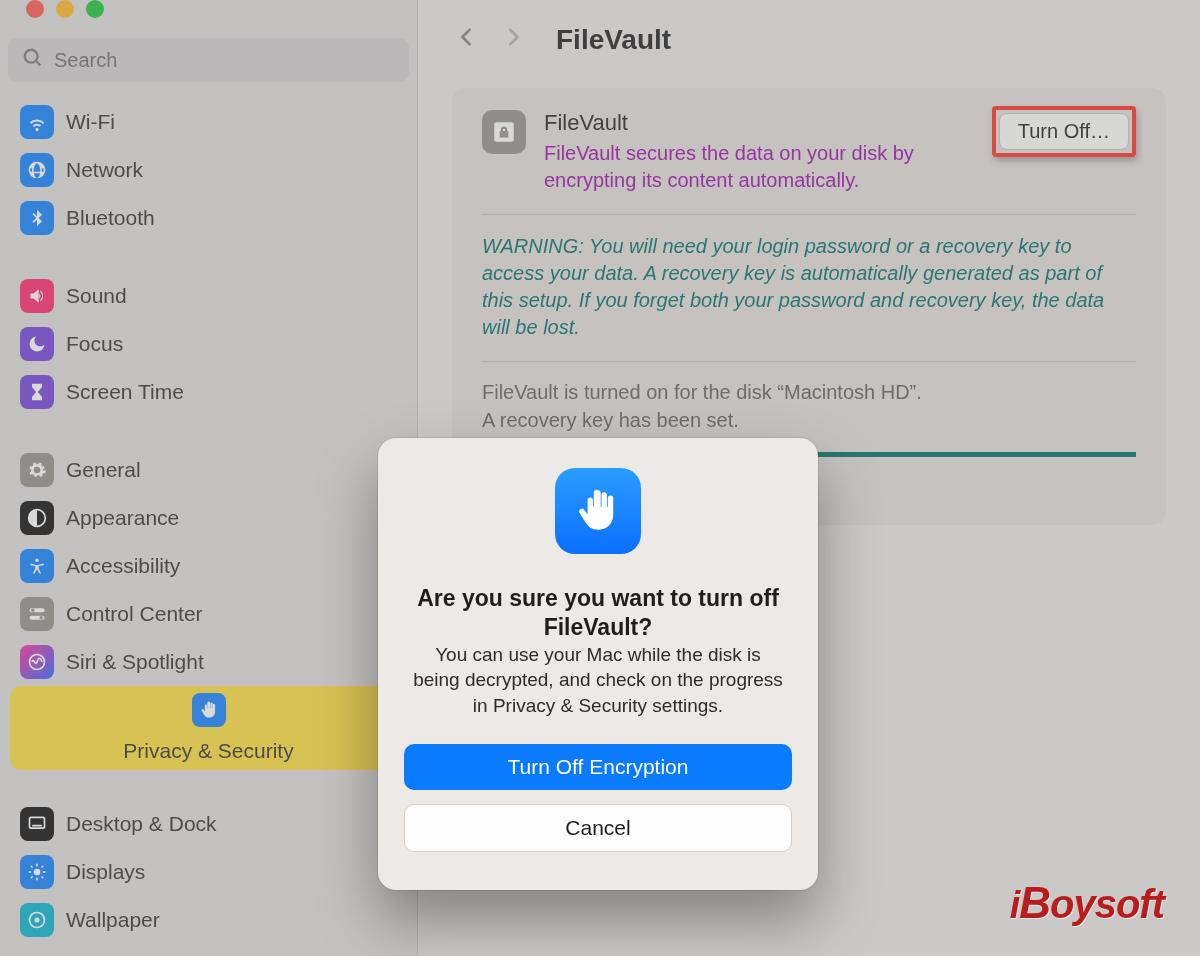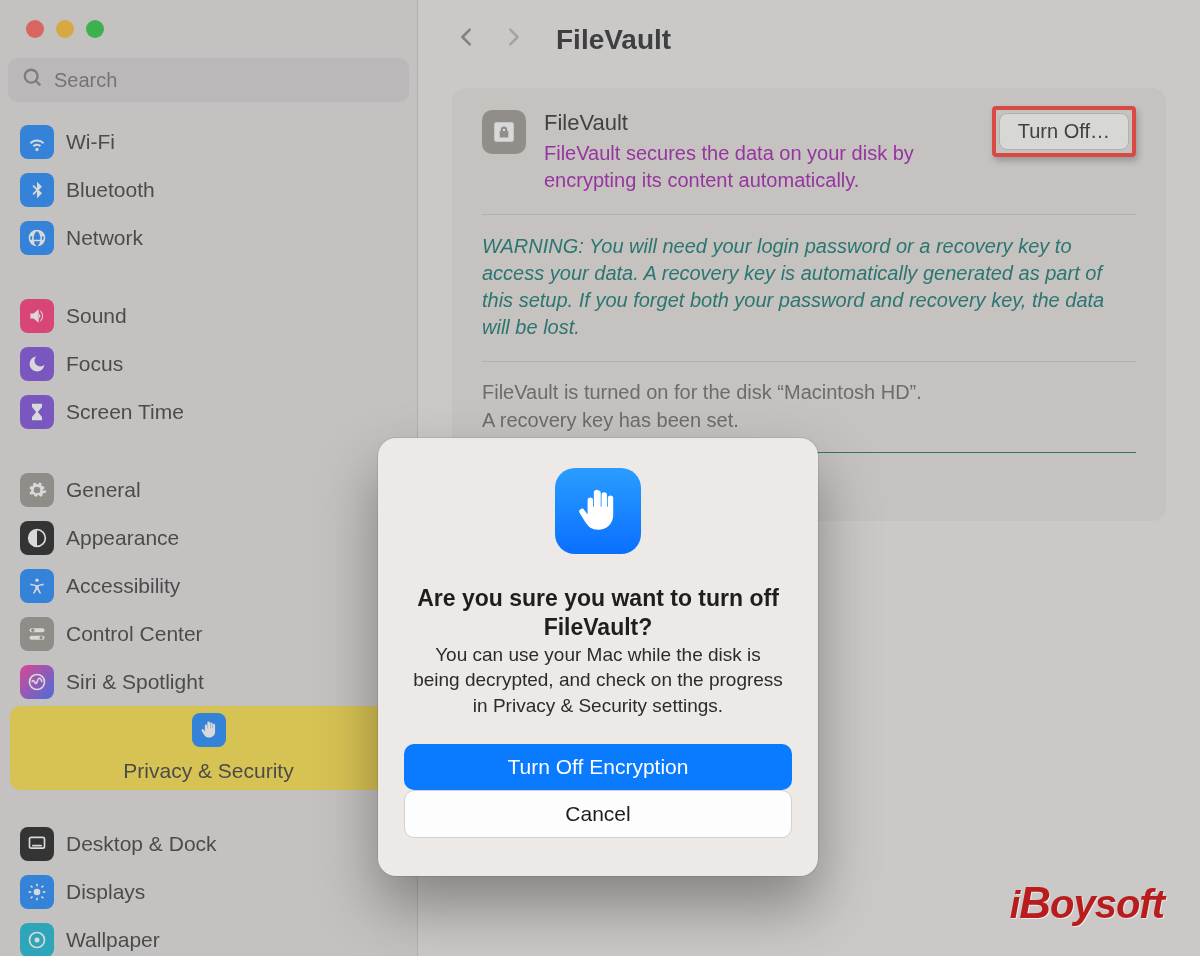--- a/index.html
+++ b/index.html
@@ -16,21 +16,20 @@
       pointer-events:none;
     }
     .app {
       display:flex; width:100%; height:100%;
       position:relative;
     }
     
     .sidebar {
       width: 418px; background: #e2dfde; height:100%;
       border-right: 1px solid #c9c5c3;
-      padding-top: 20px;
       position:relative;
     }
     .traffic-lights { display:flex; gap:12px; padding-left:26px; margin-bottom:20px;}
     .tl { width:18px; height:18px; border-radius:50%; }
     .tl.red{ background:#ff5f57;} .tl.yellow{ background:#febc2e;} .tl.green{ background:#28c840;}
     .search-wrap { padding: 0 8px 10px 8px;}
     .search {
       display:flex; align-items:center; gap:10px;
       background: #d5d2d1; border-radius:10px; height:44px; padding:0 14px;
       color:#808080;
@@ -86,40 +85,40 @@
       background:#fdfcfb; border:1px solid #c9c5c2; border-radius:8px;
       font-size:20px; padding:6px 18px; color:#2c2c2c; cursor:default;
       white-space:nowrap;
     }
     .highlight {
       border: 4px solid #ff3b2f; border-radius:4px; padding:3px;
       box-shadow: 2px 4px 6px rgba(0,0,0,0.25);
       margin-top:-4px;
     }
     .warn { font-size:20px; color:#0f766e; padding:18px 0 20px 0; border-bottom:1px solid #cbc7c4; line-height:1.35;font-style:italic;}
-    .status { font-size:20px; color:#6b6865; padding:16px 0 18px 0; border-bottom:1px solid #0f766e; line-height:1.4;}
+    .status { font-size:20px; color:#6b6865; padding:16px 0 18px 0; border-bottom:5px solid #0f766e; line-height:1.4;}
     .enc { font-size:21px; color:#6b6865; padding:16px 0 6px 0;}
     
     .dialog {
       position:absolute; left:378px; top:438px; width:440px;
       background:#ece9e7; border-radius:18px; padding: 30px 26px 26px 26px;
       box-shadow: 0 30px 60px rgba(0,0,0,0.35), 0 0 0 1px rgba(0,0,0,0.08);
       z-index:100;
       text-align:center;
     }
     .dialog .hand-icon {
       width:86px;height:86px;border-radius:20px;background:linear-gradient(#2a9dff,#0a6fff);
       margin:0 auto 30px; display:flex;align-items:center;justify-content:center;
     }
     .dialog .hand-icon svg{width:50px;height:50px;fill:#fff;}
     .dialog-title { font-size:23px; font-weight:700; color:#1e1e1e; line-height:1.25; padding:0 6px;}
     .dialog-msg { font-size:19px; color:#2c2c2c; line-height:1.35; margin-bottom:26px; padding:0 6px;}
     .dialog-btn {
       display:block; width:100%; font-size:21px; border-radius:10px; padding:11px 0;
-      border:none; cursor:default; 
+      border:none; cursor:default; margin-bottom:14px;
     }
     .dialog-btn.primary { background:#0a7aff; color:#fff; font-weight:500;}
     .dialog-btn.secondary { background:#fdfdfd; color:#1e1e1e; border:1px solid #d3cfcc; margin-bottom:12px;}
     
     .watermark {
       position:absolute; right:36px; bottom:28px; z-index:60;
       font-size:40px; font-weight:800; font-style:italic;
       color:#b91c1c; letter-spacing:-1px;
       text-shadow: 1px 1px 0 rgba(255,255,255,0.6);
     }
@@ -151,34 +150,34 @@
     <div class="section" id="g1">
         <div class="sidebar-item">
           <div class="icon-box ic-wifi">
             <svg viewBox="0 0 24 24">
               <path d="M12 19a2 2 0 100 4 2 2 0 000-4zm0-5c-2 0-3.8.8-5.1 2.1l1.8 1.8A4.6 4.6 0 0112 16.4c1.3 0 2.4.5 3.3 1.4l1.8-1.8A7.2 7.2 0 0012 14zm0-5c-3.4 0-6.4 1.3-8.7 3.5l1.8 1.8A9.6 9.6 0 0112 11.4c2.6 0 5 1 6.9 2.9l1.8-1.8A12 12 0 0012 9z"></path>
             </svg>
           </div>
           <span>Wi-Fi</span>
         </div>
         <div class="sidebar-item">
+          <div class="icon-box ic-net">
+            <svg viewBox="0 0 24 24">
+              <path d="M12 2a10 10 0 100 20 10 10 0 000-20zm0 2c1.4 0 3.2 2.7 3.7 6H8.3C8.8 6.7 10.6 4 12 4zM4.3 10h2A17 17 0 006 12c0 .7 0 1.4.2 2h-2a8 8 0 010-4zm3.9 0h7.6c.1.6.2 1.3.2 2s0 1.4-.2 2H8.2c-.1-.6-.2-1.3-.2-2s0-1.4.2-2zm9.5 0h2a8 8 0 010 4h-2c.1-.6.2-1.3.2-2s0-1.4-.2-2zM8.3 16h7.4c-.5 3.3-2.3 6-3.7 6s-3.2-2.7-3.7-6z"></path>
+            </svg>
+          </div>
+          <span>Network</span>
+        </div>
+        <div class="sidebar-item">
           <div class="icon-box ic-bt">
             <svg viewBox="0 0 24 24">
               <path d="M12 2l6 6-4 4 4 4-6 6v-8l-4 4-1.4-1.4L11 12 6.6 7.4 8 6l4 4V2z"></path>
             </svg>
           </div>
           <span>Bluetooth</span>
-        </div>
-        <div class="sidebar-item">
-          <div class="icon-box ic-net">
-            <svg viewBox="0 0 24 24">
-              <path d="M12 2a10 10 0 100 20 10 10 0 000-20zm0 2c1.4 0 3.2 2.7 3.7 6H8.3C8.8 6.7 10.6 4 12 4zM4.3 10h2A17 17 0 006 12c0 .7 0 1.4.2 2h-2a8 8 0 010-4zm3.9 0h7.6c.1.6.2 1.3.2 2s0 1.4-.2 2H8.2c-.1-.6-.2-1.3-.2-2s0-1.4.2-2zm9.5 0h2a8 8 0 010 4h-2c.1-.6.2-1.3.2-2s0-1.4-.2-2zM8.3 16h7.4c-.5 3.3-2.3 6-3.7 6s-3.2-2.7-3.7-6z"></path>
-            </svg>
-          </div>
-          <span>Network</span>
         </div>
       </div>
     <div class="section gap" id="g2">
         <div class="sidebar-item">
           <div class="icon-box ic-sound">
             <svg viewBox="0 0 24 24">
               <path d="M4 9v6h4l6 5V4L8 9H4zm12 3a3 3 0 00-1.5-2.6v5.2A3 3 0 0016 12zm0-7v2a7 7 0 010 10v2a9 9 0 000-14z"></path>
             </svg>
           </div>
           <span>Sound</span>

